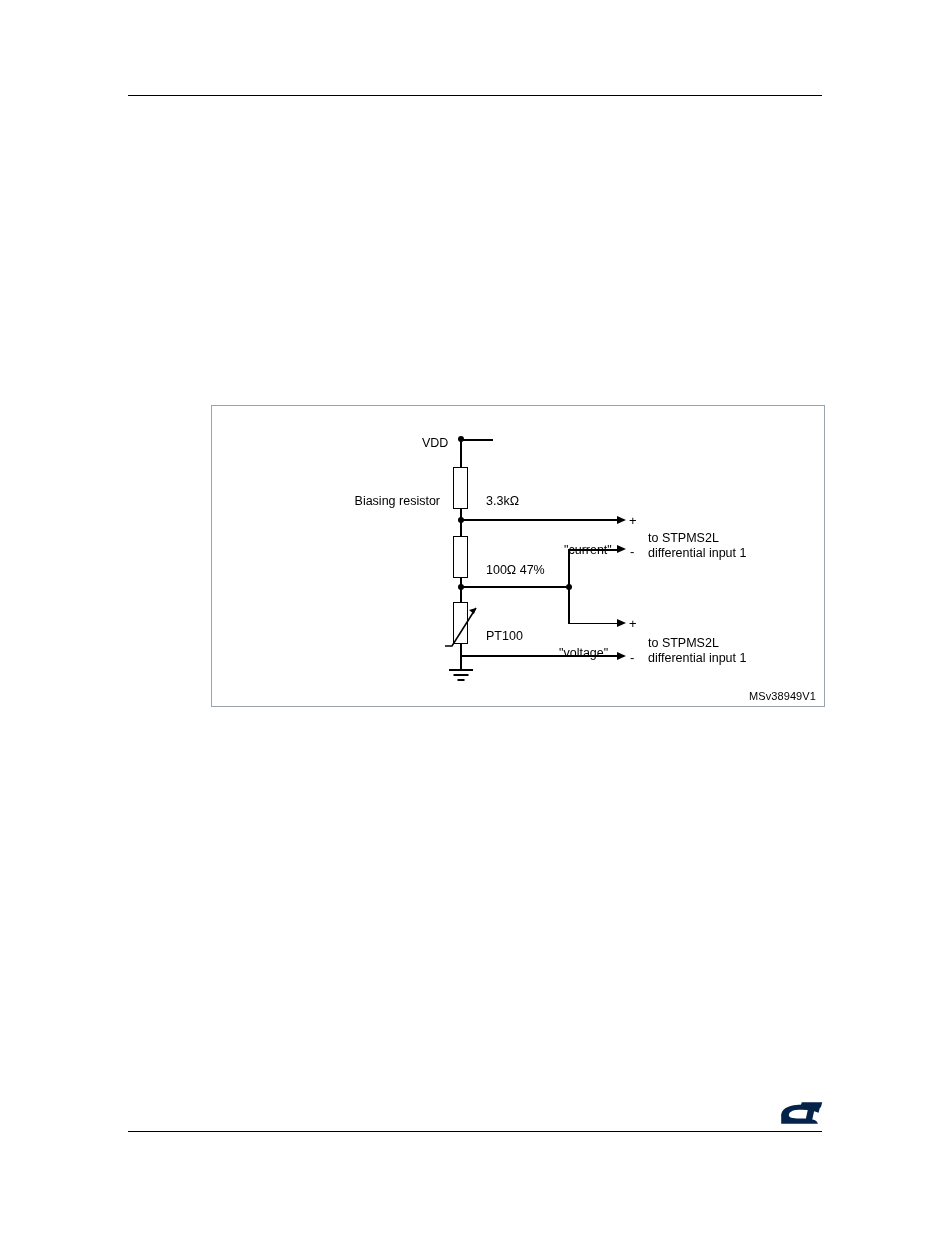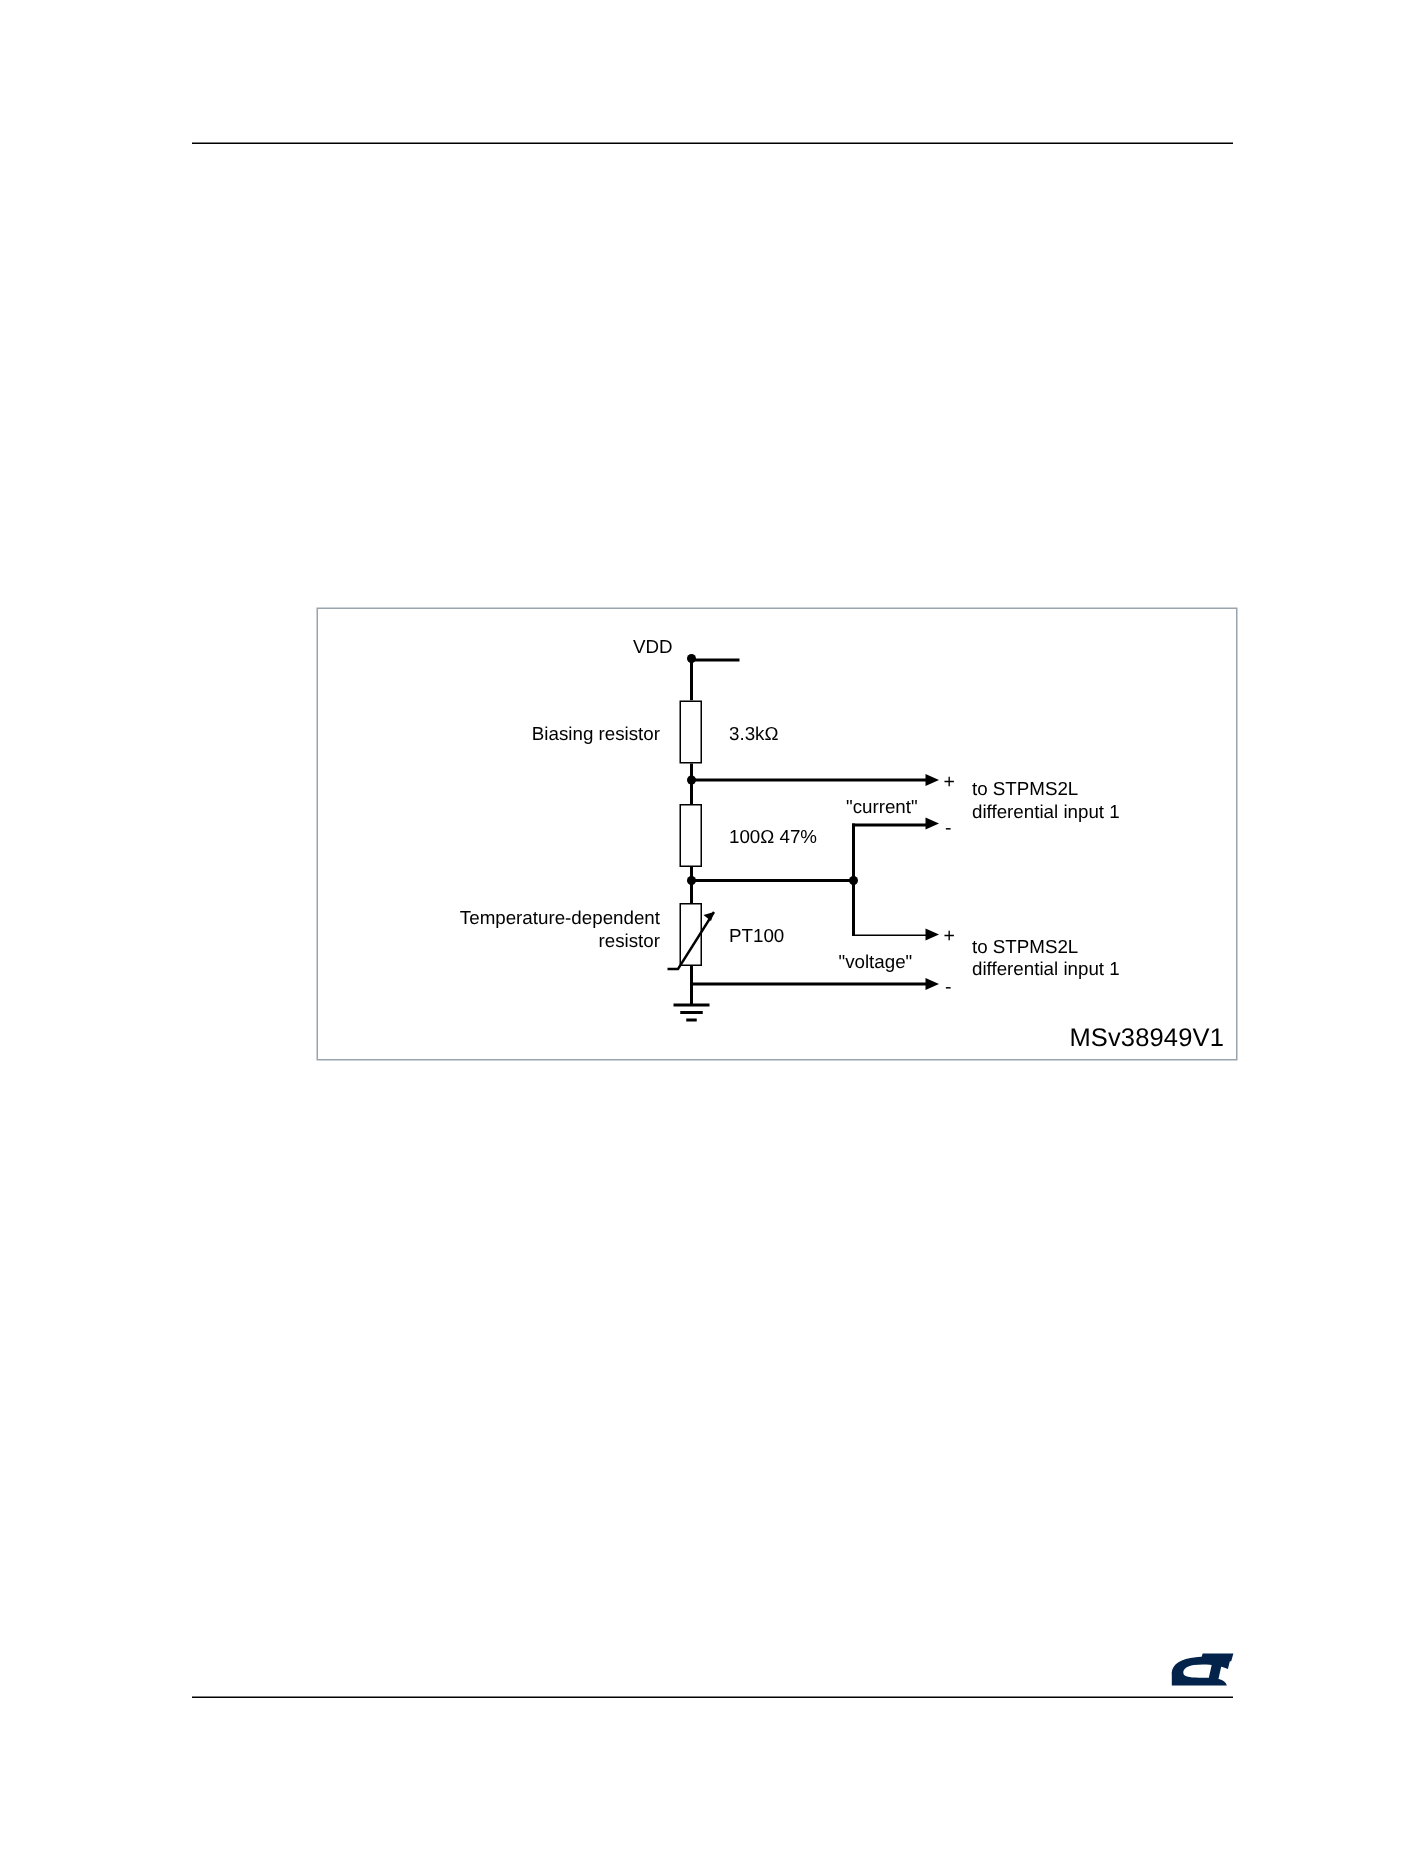--- a/index.html
+++ b/index.html
@@ -37,21 +37,21 @@
     width: 614px;
     height: 302px;
     border: 1px solid #9aa4ad;
     box-sizing: border-box;
     background: #ffffff;
   }
   .fig-id {
     position: absolute;
     right: 8px;
     bottom: 4px;
-    font-size: 17px;
+    font-size: 11px;
     color: #000;
     letter-spacing: 0.1px;
     padding-left: 41px;
   }
 
   
   .wire {
     position: absolute;
     background: #000000;
   }
@@ -104,20 +104,21 @@
   .gnd .g2 { width: 15px; top: 5px; }
   .gnd .g3 { width: 7px;  top: 10px; }
 
   
   .lbl {
     position: absolute;
     font-size: 12.5px;
     line-height: 15px;
     color: #000000;
     white-space: pre;
+    margin-top: 12px;
   }
   .lbl.right { text-align: right; }
 
   .sign {
     position: absolute;
     font-size: 13px;
     line-height: 13px;
   }
 
   
@@ -175,21 +176,20 @@
     <div class="wire h" style="left:356px; top:216.6px; width:52px;"></div>
     <div class="arrowhead" style="left:405px; top:212.8px;"></div>
 
     <div class="wire v" style="left:248.2px; top:181px; height:15px;"></div>
 
     <div class="res" style="left:241px; top:196px; width:15px; height:42px;"></div>
     <svg class="therm-arrow" style="left:228px; top:190px; width:44px; height:56px;" viewBox="0 0 44 56">
       <polyline points="5,50 12,50 36,12" fill="none" stroke="#000" stroke-width="1.6"></polyline>
       <polygon points="36,12 29,14 34,18" fill="#000"></polygon>
     </svg>
-    <div class="lbl right" style="left:56px; top:199px; width:172px;"><span>Temperature-dependent</span><br><span>resistor</span></div>
     <div class="lbl" style="left:274px; top:211px;">PT100</div>
 
     <div class="wire v" style="left:248.2px; top:238px; height:12px;"></div>
 
     <div class="wire h" style="left:248px; top:249.4px; width:160px;"></div>
     <div class="arrowhead" style="left:405px; top:245.6px;"></div>
 
     <div class="wire v" style="left:248.2px; top:250px; height:14px;"></div>
     <div class="gnd" style="left:237px; top:263px; width:24px; height:13px;">
       <div class="g1"></div>

